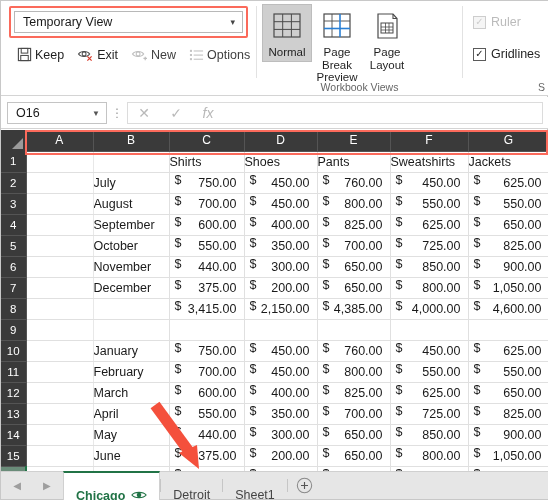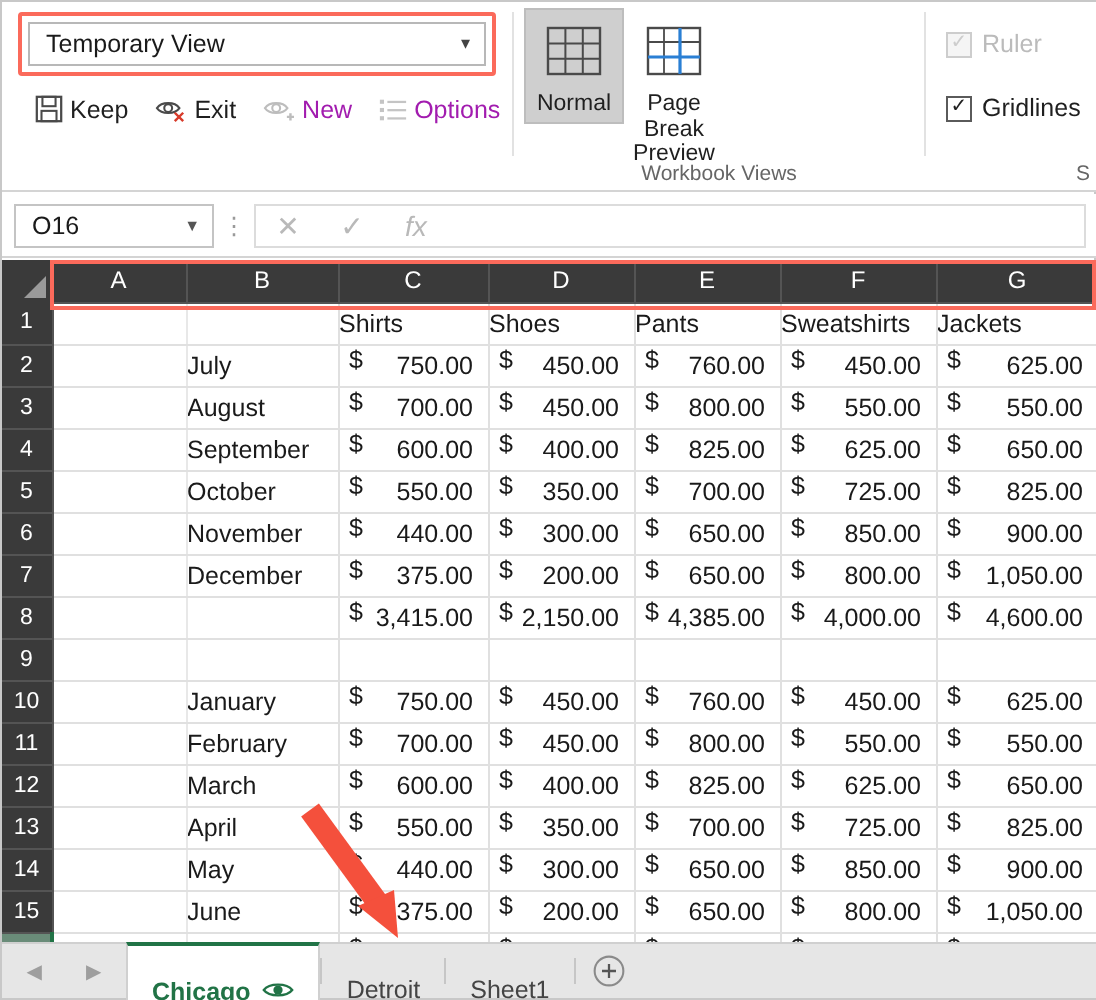--- a/index.html
+++ b/index.html
@@ -60,21 +60,21 @@
   }
   .sv-buttons {
     display: flex; align-items: flex-end;
     gap: 9px; margin-top: 8px; padding-left: 8px;
   }
   .sv-btn {
     display: flex; align-items: center; gap: 3px;
     font-size: 12.5px; color: #1f1f1f;
     padding: 1px 2px; cursor: pointer; white-space: nowrap;
   }
-  .sv-btn.disabled { color: #a21caf; cursor: default; }
+  .sv-btn.disabled { color: #404040; cursor: default; }
   .sv-ico { display: inline-flex; align-items: center; justify-content: center; }
 
   
   .g-wbviews { width: 205px; padding: 0 3px; }
   .wb-row { display: flex; align-items: flex-start; padding: 3px 2px 0 2px; }
   .wb-btn {
     width: 50px; padding: 4px 1px 2px 1px;
     display: flex; flex-direction: column; align-items: center;
     cursor: pointer; border: 1px solid transparent;
   }
@@ -307,20 +307,31 @@
           <div class="wb-btn">
             <span class="wb-ico">
               <svg width="32" height="30" viewBox="0 0 32 30">
                 <rect x="3" y="2" width="26" height="23" fill="none" stroke="#4a4a4a" stroke-width="1.2"></rect>
                 <path d="M3 9 H29 M11 2 V25" stroke="#4a4a4a" stroke-width="0.9"></path>
                 <path d="M3 16.5 H29" stroke="#2a7fd4" stroke-width="1.6"></path>
                 <path d="M19 2 V25" stroke="#2a7fd4" stroke-width="1.6"></path>
               </svg>
             </span>
             <span class="wb-txt">Page Break Preview</span>
+          </div>
+          <div class="wb-btn">
+            <span class="wb-ico">
+              <svg width="32" height="30" viewBox="0 0 32 30">
+                <path d="M7 2 H22 L26 6.5 V26 H7 Z" fill="none" stroke="#4a4a4a" stroke-width="1.2"></path>
+                <path d="M22 2 V6.5 H26" fill="none" stroke="#4a4a4a" stroke-width="1.1"></path>
+                <rect x="10" y="11" width="12" height="10" fill="none" stroke="#4a4a4a" stroke-width="1"></rect>
+                <path d="M10 15 H22 M10 18 H22 M14.5 11 V21 M18 11 V21" stroke="#4a4a4a" stroke-width="0.8"></path>
+              </svg>
+            </span>
+            <span class="wb-txt">Page Layout</span>
           </div>
         </div>
         <div class="rgroup-label">Workbook Views</div>
       </div>
 
       <div class="rgroup-sep"></div>
 
       <div class="rgroup g-show">
         <div class="show-item disabled first">
           <span class="cbox dis">

